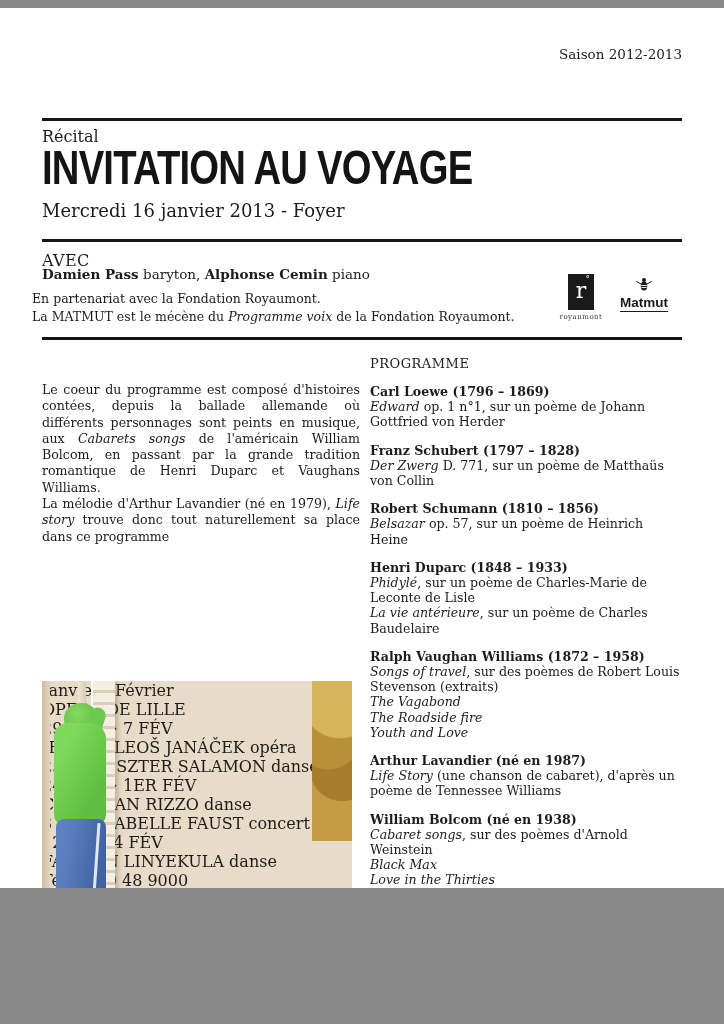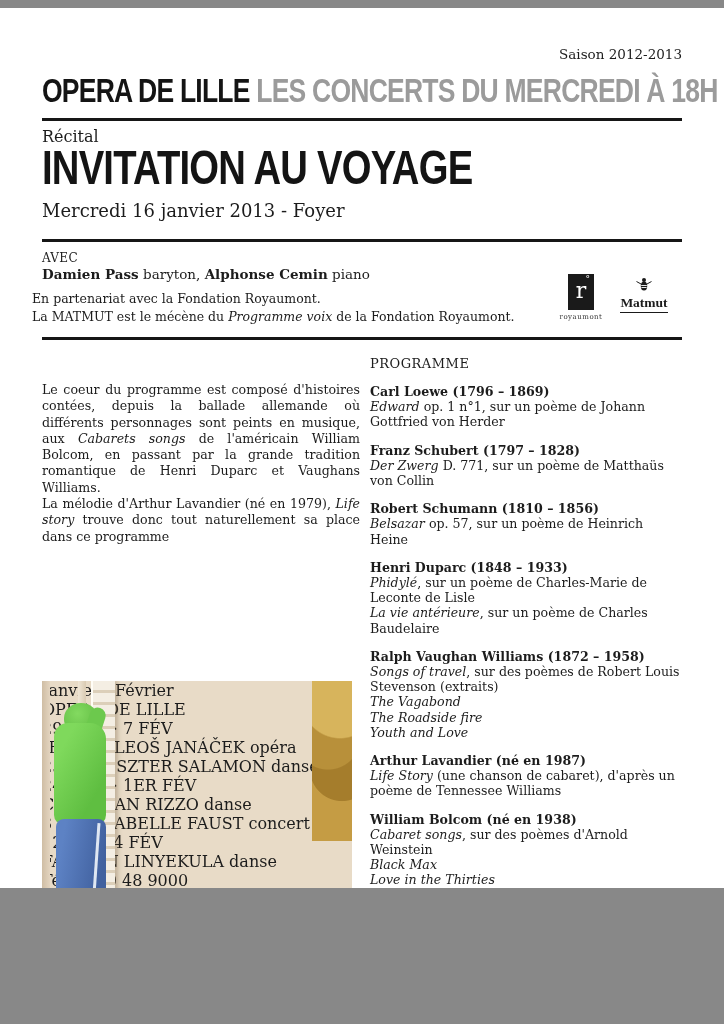--- a/index.html
+++ b/index.html
@@ -21,32 +21,32 @@
   .masthead .cond{transform:scaleX(0.78); font-size:34px; line-height:44px;}
   .masthead .brand{color:#141414;}
   .masthead .series{color:#9b9b9b;}
   .rule{left:42px; width:640px; height:3px; background:#161616;}
   .r1{top:110px;} .r2{top:231px;} .r3{top:329px;}
   .kicker{left:42px; top:119px; font-size:16px;}
   .bigtitle{left:42px; top:134px; height:48px;}
   .bigtitle .cond{transform:scaleX(0.78); font-size:49px; line-height:50px; color:#141414;}
   .dateline{left:42px; top:192px; font-size:18px;}
   
-  .avec{left:42px; top:243px; font-size:12px; letter-spacing:0.3px;}
+  .avec{left:42px; top:243px; font-size:16px; letter-spacing:0.3px;}
   .performers{left:42px; top:258px; font-size:13.5px;}
   .performers b{font-weight:700;}
   .partnership{left:32px; top:282px; font-size:12.5px; line-height:17.5px;}
   .logo-roy{left:556px; top:266px; width:50px; text-align:center;}
   .roy-box{width:26px; height:36px; background:#1a1a1a; color:#fff; margin:0 auto;
            font-size:22px; line-height:34px; text-align:center; position:relative;}
   .roy-box .star{position:absolute; top:1px; right:4px; font-size:9px; line-height:9px;}
   .roy-cap{font-size:7px; margin-top:3px; letter-spacing:0.5px; color:#333;}
   .logo-matmut{left:614px; top:268px; width:60px; text-align:center;}
   .bee{display:block; margin:0 auto;}
-  .matmut-label{font-family:Liberation Serif, serif; font-weight:700; font-size:13.5px;
+  .matmut-label{font-family:Liberation Sans, sans-serif; font-weight:700; font-size:13.5px;
                 border-bottom:1.5px solid #1a1a1a; padding-bottom:1px; display:inline-block; margin-top:1px;}
   
   .prog-head{left:370px; top:348px; font-size:13px; letter-spacing:0.5px;}
   .intro{left:42px; top:374px; width:318px; font-size:12.6px; line-height:16.3px; text-align:justify;}
   .intro p{margin:0;}
   .programme{left:370px; top:376px; width:312px; font-size:12.6px; line-height:15.2px;}
   .entry{margin-bottom:13px;}
   .entry .composer{font-weight:700;}
   .entry .work i{font-style:italic;}
   
@@ -114,23 +114,20 @@
   .telerama{display:inline-block; margin-left:4px; color:#101010; font-weight:700; font-size:10.5px;
       letter-spacing:-0.5px; vertical-align:middle; font-family:"Liberation Sans",sans-serif;}
 </style>
 </head>
 <body>
 
 <div class="page">
 
   <div class="abs season">Saison 2012-2013</div>
 
-  <div class="abs masthead">
-    <span class="cond"><span class="brand">OPERA DE LILLE</span><span class="series"> LES CONCERTS DU MERCREDI À 18H</span></span>
-  </div>
 
   <div class="abs rule r1"></div>
 
   <div class="abs kicker">Récital</div>
   <div class="abs bigtitle">
     <span class="cond">INVITATION AU VOYAGE</span>
   </div>
   <div class="abs dateline">Mercredi 16 janvier 2013 - Foyer</div>
 
   <div class="abs rule r2"></div>

